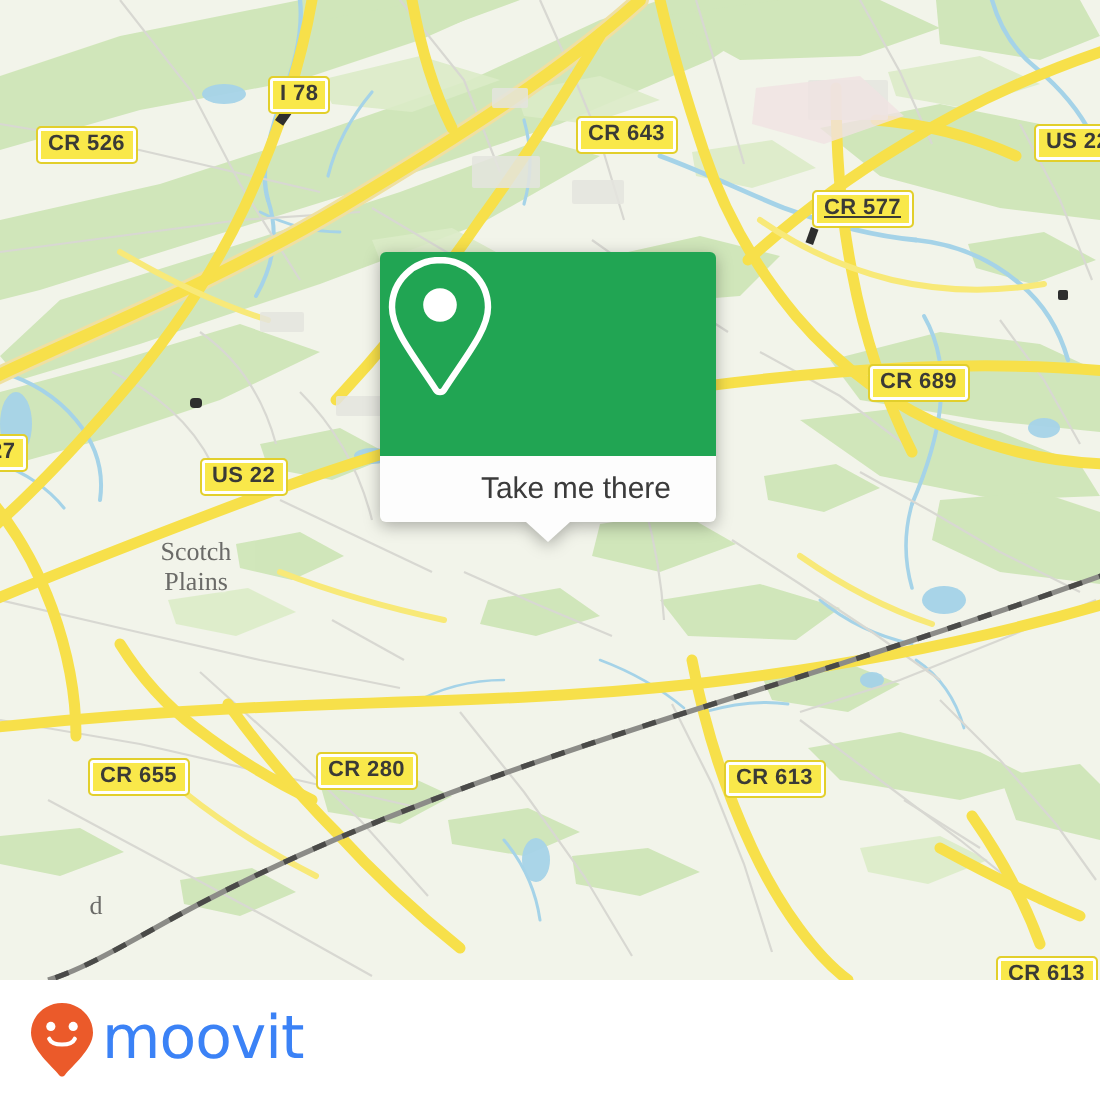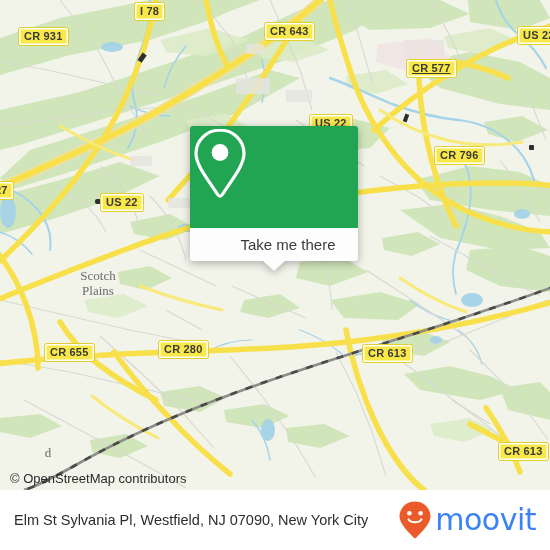--- a/index.html
+++ b/index.html
@@ -25,20 +25,21 @@
     box-shadow:inset 0 0 0 1.5px #ffffff;
     border-radius:2.5px;
     color:#3a3a36;
     font-weight:bold;
     font-size:11px;
     line-height:14px;
     letter-spacing:.2px;
     padding:1px 5px 2px 5px;
     white-space:nowrap;
     font-family:"Liberation Sans", sans-serif;
+    margin-top:36px;
   }
 
   
   .place{
     position:absolute;
     color:#6b6b68;
     font-size:13px;
     line-height:15px;
     text-align:center;
     text-shadow:
@@ -287,59 +288,57 @@
       <g fill="#2e2e2e">
         <rect x="140" y="53" width="5" height="9" transform="rotate(35 142 57)"></rect>
         <rect x="404" y="114" width="4" height="8" transform="rotate(20 406 118)"></rect>
         <rect x="95" y="199" width="6" height="5" rx="2"></rect>
         <rect x="529" y="145" width="5" height="5" rx="1"></rect>
       </g>
     </svg>
 
     <div id="shield-layer">
         <div class="shield" style="left: 134px; top: 2px;">I 78</div>
-        <div class="shield" style="left: 18px; top: 27px;">CR 931</div>
-        <div class="shield" style="left: 264px; top: 22px;">CR 643</div>
+        <div class="shield" style="left: 18px; top: 27px;">CR 526</div>
+        <div class="shield" style="left: 288px; top: 22px;">CR 643</div>
         <div class="shield" style="left: 517px; top: 26px;">US 22</div>
         <div class="shield" style="left: 406px; top: 59px; text-decoration: underline;">CR 577</div>
         <div class="shield" style="left: 309px; top: 114px;">US 22</div>
-        <div class="shield" style="left: 434px; top: 146px;">CR 796</div>
+        <div class="shield" style="left: 434px; top: 146px;">CR 689</div>
         <div class="shield" style="left: -11px; top: 181px;">27</div>
         <div class="shield" style="left: 100px; top: 193px;">US 22</div>
         <div class="shield" style="left: 44px; top: 343px;">CR 655</div>
         <div class="shield" style="left: 158px; top: 340px;">CR 280</div>
         <div class="shield" style="left: 362px; top: 344px;">CR 613</div>
         <div class="shield" style="left: 498px; top: 442px;">CR 613</div>
       </div>
 
     <div id="place-layer">
         <div class="place" style="left: 48px; top: 268px; width: 100px;">Scotch
 Plains</div>
         <div class="place" style="left: -2px; top: 445px; width: 100px;">d</div>
       </div>
 
-    <div class="attrib">© OpenStreetMap contributors</div>
 
     <div class="popup">
       <div class="popup-head">
         <svg width="60" height="74" viewBox="0 0 60 74">
           <path d="M30 4 C16.8 4 6 14.6 6 27.6 C6 39 17 52 28 69 C28.9 70.4 31.1 70.4 32 69 C43 52 54 39 54 27.6 C54 14.6 43.2 4 30 4 Z" fill="none" stroke="#ffffff" stroke-width="3.2"></path>
           <circle cx="30" cy="26.5" r="8.4" fill="#ffffff"></circle>
         </svg>
       </div>
       <div class="popup-foot">
         <span>Take me there</span>
         <div class="popup-tail"></div>
       </div>
     </div>
   </div>
 
   <div class="bottombar">
     <div class="bottom-inner">
-      <div class="addr">Elm St Sylvania Pl, Westfield, NJ 07090, New York City</div>
       <div class="brand">
         <svg width="34" height="40" viewBox="0 0 34 40">
           <path d="M17 1.5 C8.4 1.5 1.5 8.2 1.5 16.4 C1.5 24.6 12 33 15.6 37.6 C16.3 38.5 17.7 38.5 18.4 37.6 C22 33 32.5 24.6 32.5 16.4 C32.5 8.2 25.6 1.5 17 1.5 Z" fill="#eb5a2a"></path>
           <circle cx="11.4" cy="13.2" r="2.3" fill="#ffffff"></circle>
           <circle cx="22.6" cy="13.2" r="2.3" fill="#ffffff"></circle>
           <path d="M10.6 19.4 C12.4 23.2 21.6 23.2 23.4 19.4" fill="none" stroke="#ffffff" stroke-width="2.1" stroke-linecap="round"></path>
         </svg>
         <span class="brand-word">moovit</span>
       </div>
     </div>

